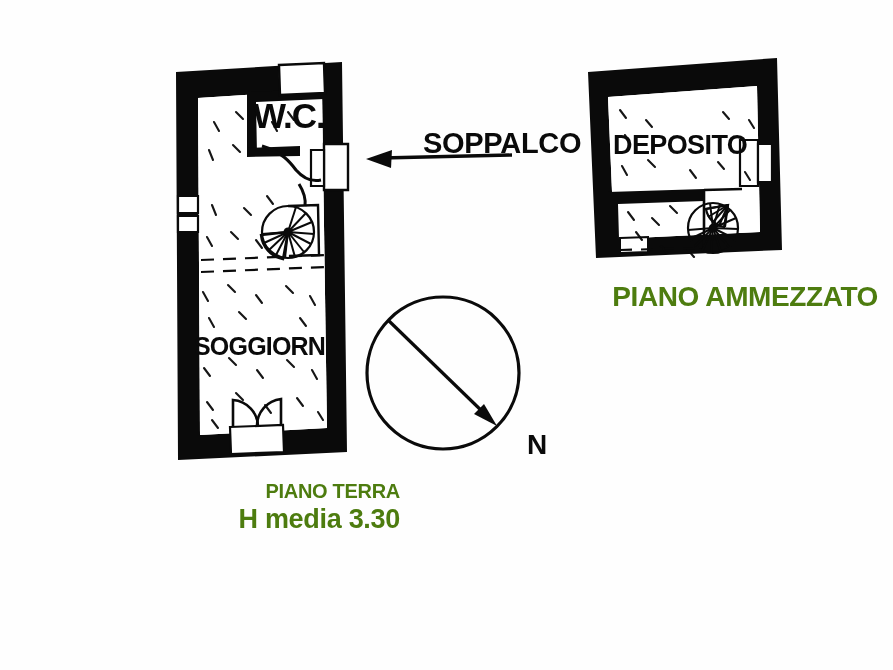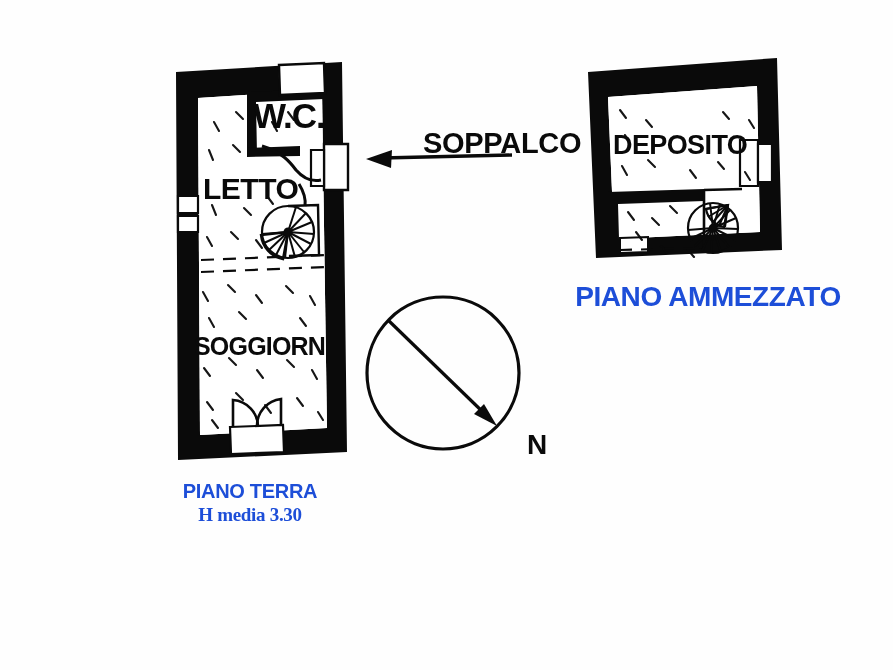--- a/index.html
+++ b/index.html
@@ -67,33 +67,33 @@
     letter-spacing: -0.3px;
   }
   #label-north {
     left: 527px;
     top: 429px;
     font-size: 28px;
   }
   
   .caption {
     position: absolute;
-    text-align: center;
+    text-align: right;
     font-family: "Liberation Sans", sans-serif;
     font-weight: bold;
-    color: #1d4ed8;
+    color: #4d7c0f;
     line-height: 1.18;
   }
   #caption-ground {
     left: 100px;
     top: 480px;
     width: 300px;
   }
   #caption-ground .cap-title { font-size: 20px; letter-spacing: -0.3px; }
-  #caption-ground .cap-sub { font-size: 19px; letter-spacing: -0.3px; font-family: Liberation Serif, serif; }
+  #caption-ground .cap-sub { font-size: 27px; letter-spacing: -0.3px; }
   #caption-mezz {
     left: 538px;
     top: 280px;
     width: 340px;
   }
   #caption-mezz .cap-title { font-size: 28px; letter-spacing: -0.4px; }
   #caption-mezz .cap-sub { font-size: 27px; letter-spacing: -0.3px; }
   .cap-line { display: block; }
   svg { display: block; }
 </style>
@@ -278,21 +278,20 @@
 
     <g>
       <circle cx="443" cy="373" r="76" fill="none" stroke="#0a0a0a" stroke-width="3.2"></circle>
       <line x1="388" y1="320" x2="487" y2="416" stroke="#0a0a0a" stroke-width="3.2"></line>
       <polygon points="497,426 474,414 484,404" fill="#0a0a0a"></polygon>
     </g>
   </svg>
 
   <div class="label-text" id="label-wc">W.C.</div>
 
-  <div class="label-text" id="label-letto">LETTO</div>
 
   <div class="label-text" id="label-soggiorno">SOGGIORNO</div>
 
   <div class="label-text" id="label-deposito">DEPOSITO</div>
 
   <div class="label-text" id="label-soppalco">SOPPALCO</div>
 
   <div class="label-text" id="label-north">N</div>
 
   <div class="caption" id="caption-ground">

